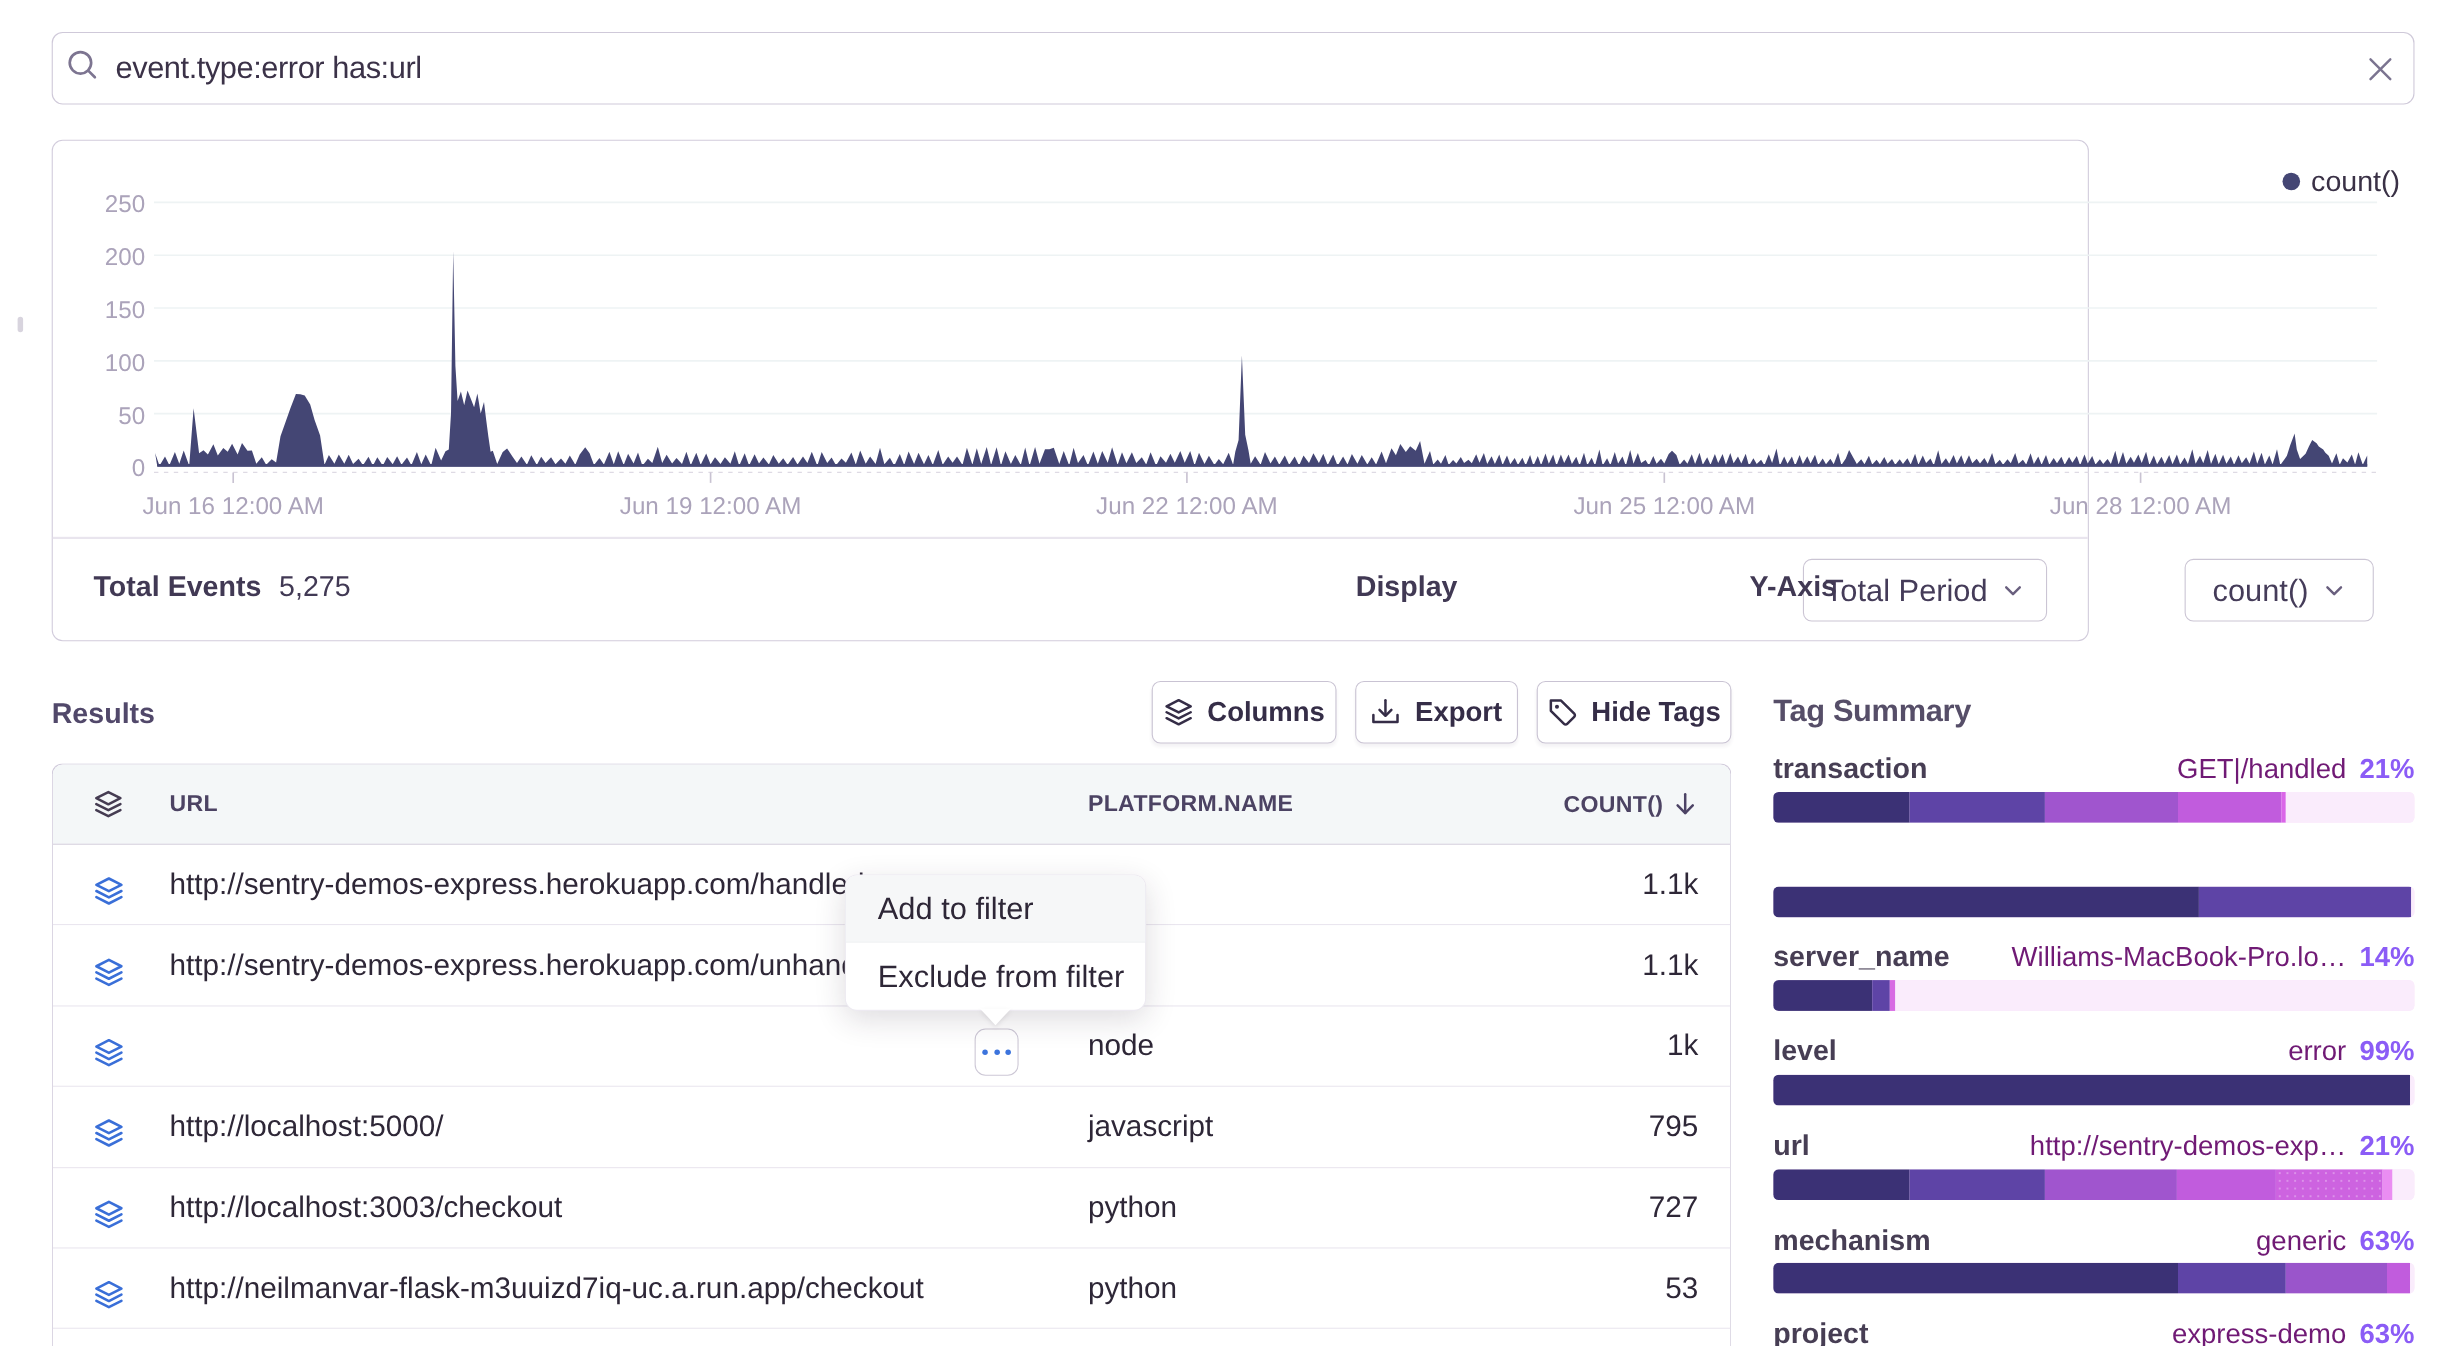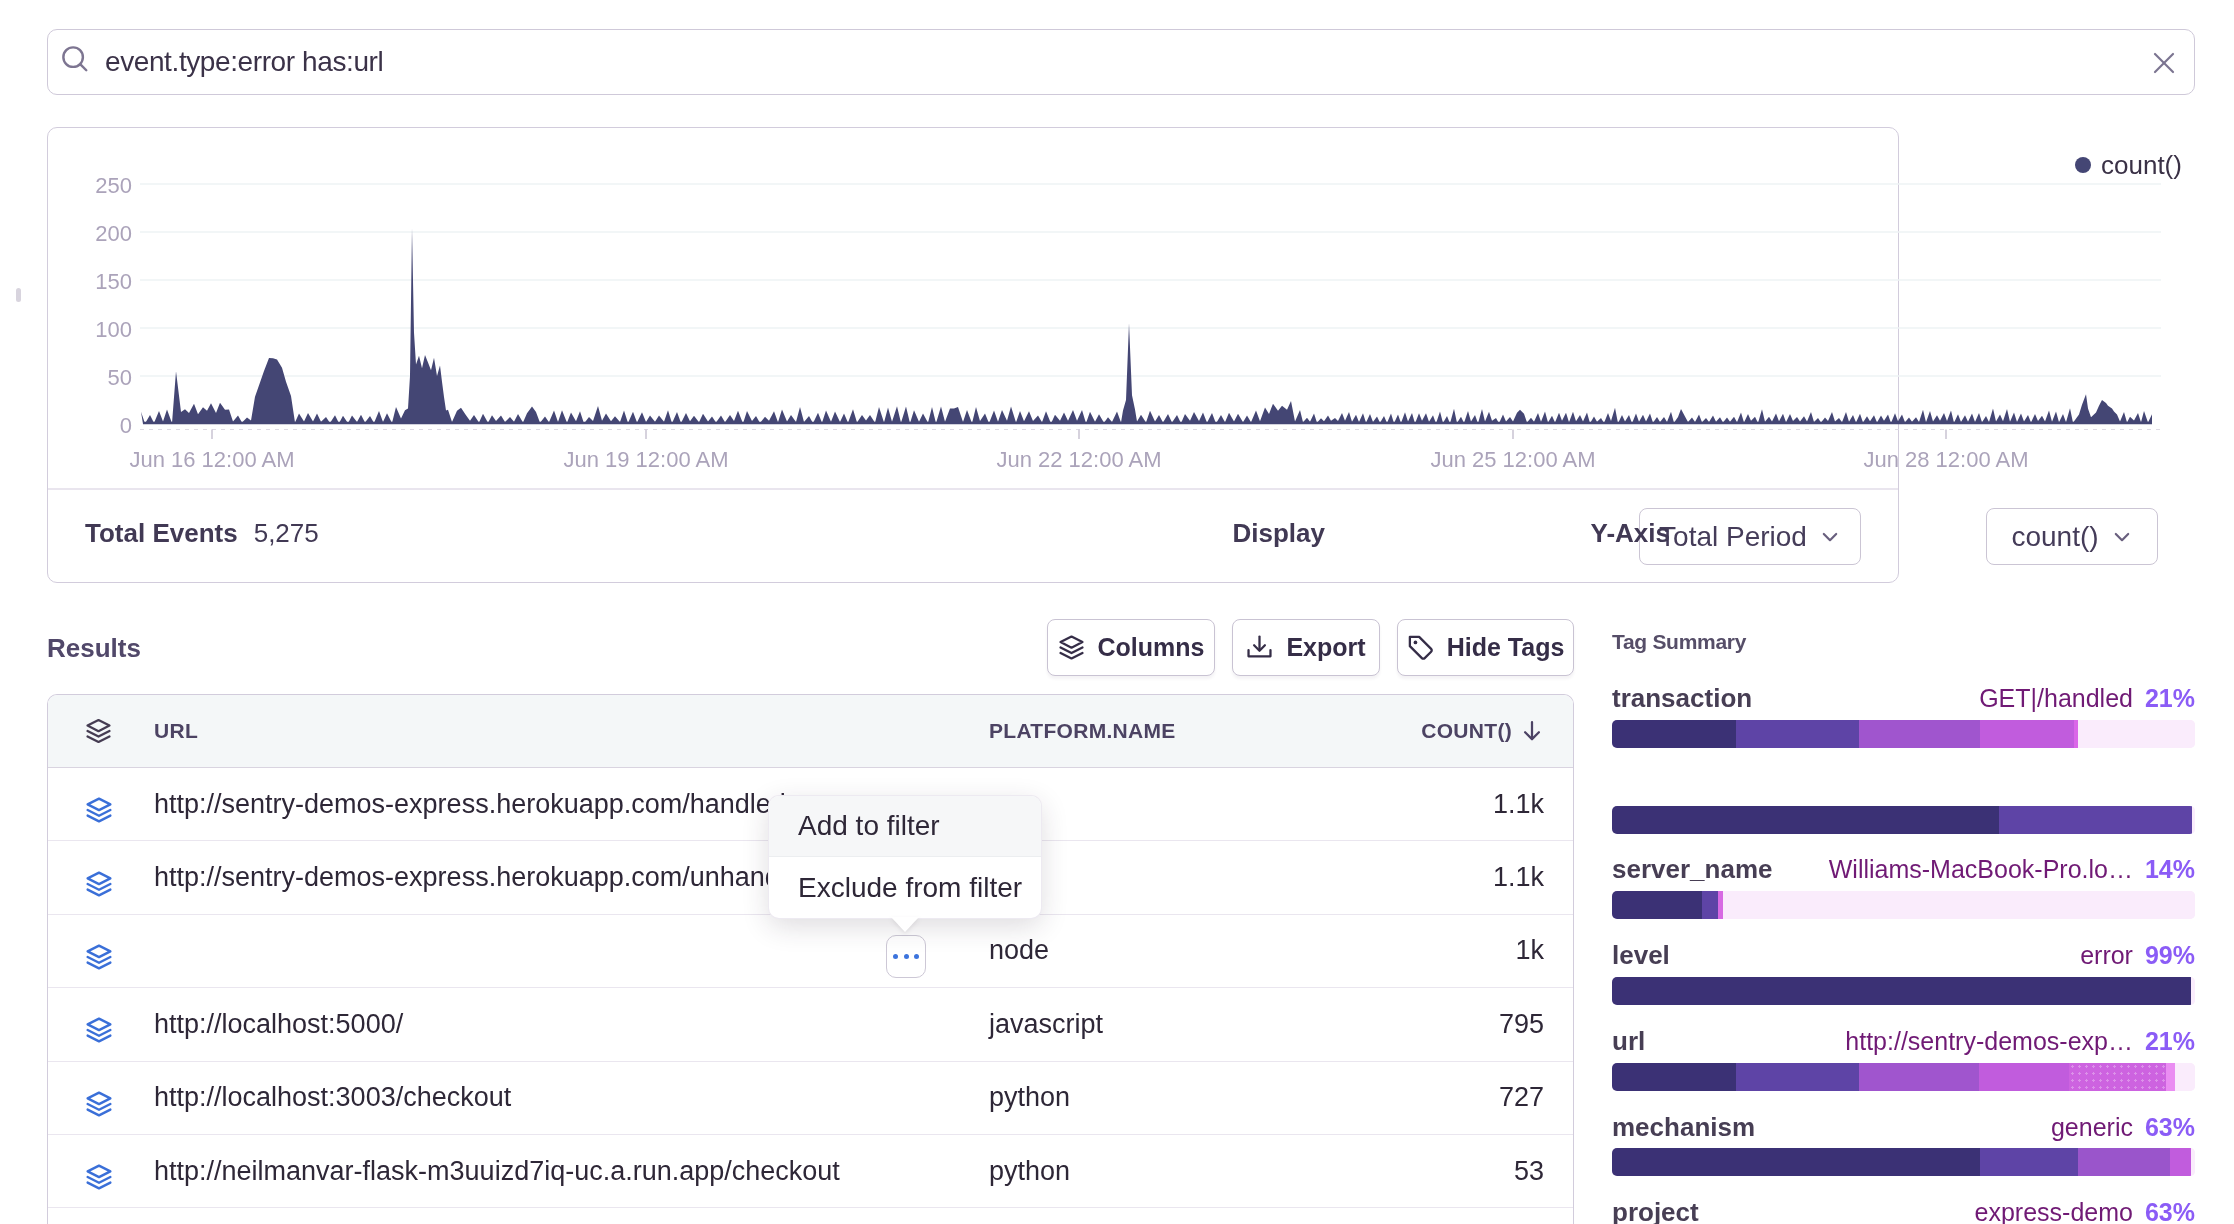--- a/index.html
+++ b/index.html
@@ -49,21 +49,21 @@
 
 .popup { left:769px; top:796px; width:272px; background:#fff; border-radius:10px;
   box-shadow:0 0 0 1px #edeaf1, 0 8px 28px rgba(43,34,51,0.16); z-index:5; }
 .pitem { height:61px; display:flex; align-items:center; padding-left:29px; font-size:28px; color:#2e2737; }
 .pitem.first { background:#f6f7f8; border-radius:10px 10px 0 0; border-bottom:1.5px solid #eceef0; }
 .tail { position:absolute; left:122px; bottom:-14px; width:0; height:0;
   border-left:14px solid transparent; border-right:14px solid transparent; border-top:15px solid #fff;
   filter:drop-shadow(0 2px 2px rgba(43,34,51,0.10)); }
 
 .tags { left:1612px; top:0; width:583px; height:1224px; }
-.ttitle { position:absolute; left:0; top:630px; font-size:21px; letter-spacing:-0.3px; font-weight:bold; color:#564e68; }
+.ttitle { position:absolute; left:0; top:630px; font-size:28px; letter-spacing:-0.3px; font-weight:bold; color:#564e68; }
 .f-lbl { position:absolute; left:0; width:583px; display:flex; align-items:baseline; }
 .f-name { font-size:26px; font-weight:bold; color:#473e54; }
 .f-val { flex:1; text-align:right; font-size:25px; color:#701a75; white-space:nowrap; overflow:hidden; }
 .f-pct { font-size:25px; font-weight:bold; color:#8b5cf6; margin-left:12px; }
 .f-bar { position:absolute; left:0; width:583px; height:28px; border-radius:5px; overflow:hidden;
   display:flex; background:#faecfc; }
 .handle { left:16px; top:288px; width:5px; height:14px; background:#d8d4de; border-radius:3px; }
 </style></head>
 <body>
 

